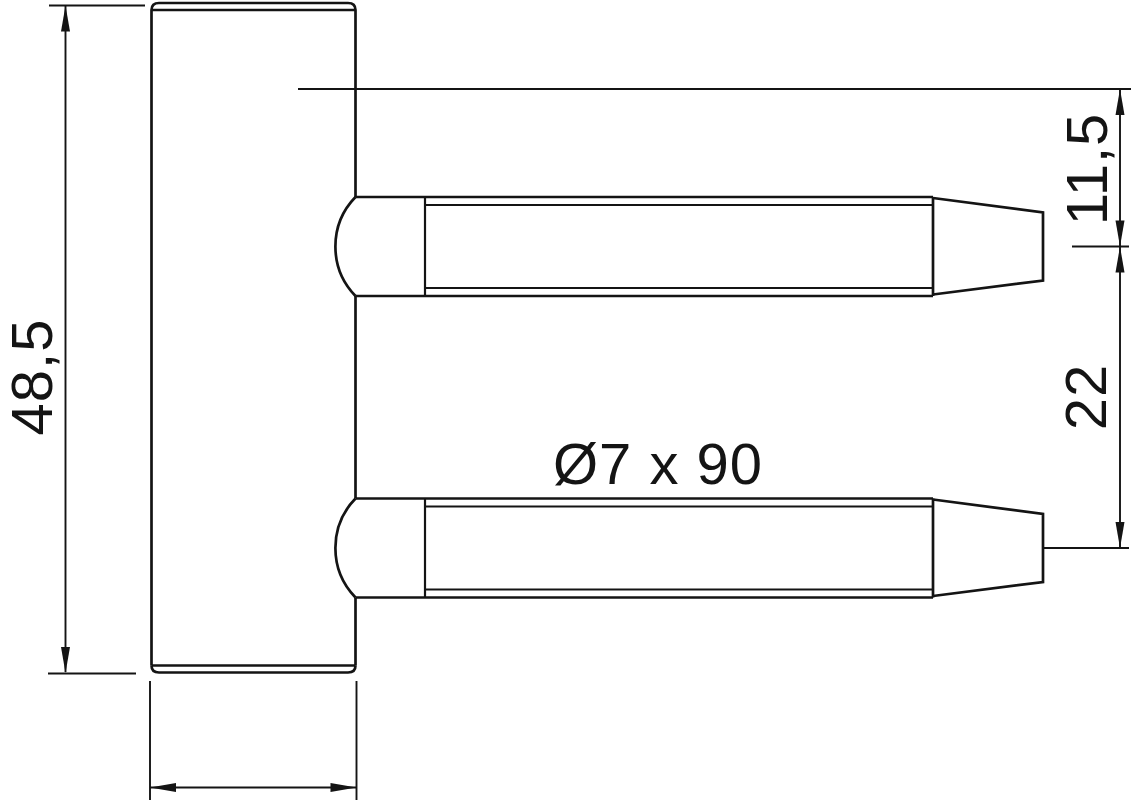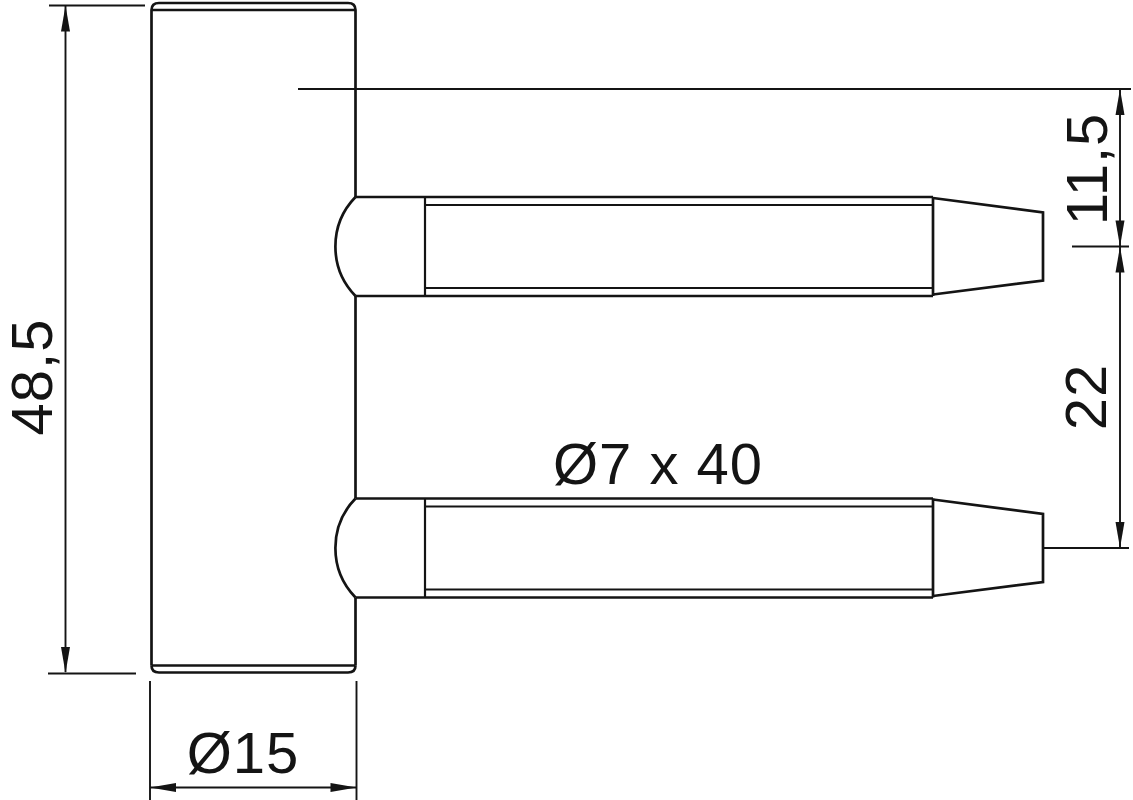--- a/index.html
+++ b/index.html
@@ -107,16 +107,15 @@
       <polygon class="arrow" points="356.5,787.5 330.5,783 330.5,792"></polygon>
     </g>
   </svg>
 
   <div class="dim-label rot" style="left:32px; top:377px;">48,5</div>
 
   <div class="dim-label rot" style="left:1087px; top:169px;">11,5</div>
 
   <div class="dim-label rot" style="left:1086px; top:397px;">22</div>
 
-  <div class="dim-label" style="left:658px; top:464px;">Ø7 x 40</div>
+  <div class="dim-label" style="left:658px; top:464px;">Ø7 x 90</div>
 
-  <div class="dim-label" style="left:243px; top:753px;">Ø15</div>
 </div>
 
 </body></html>

